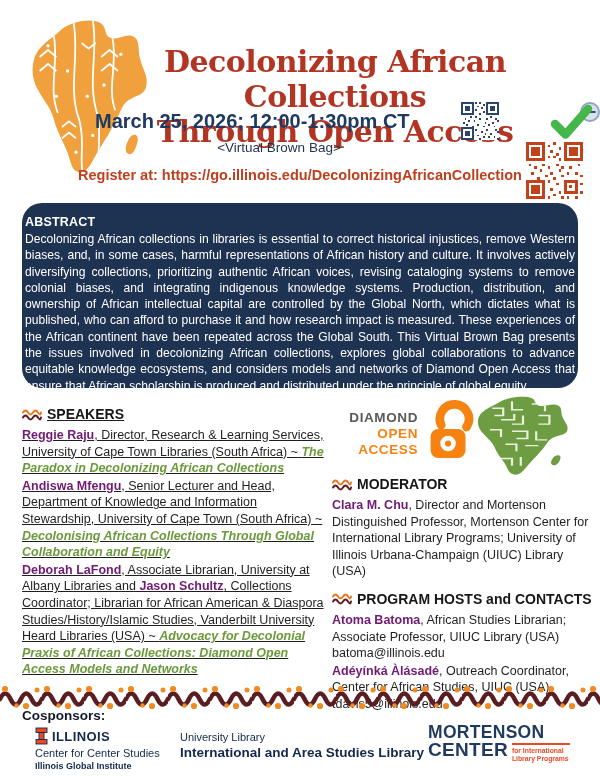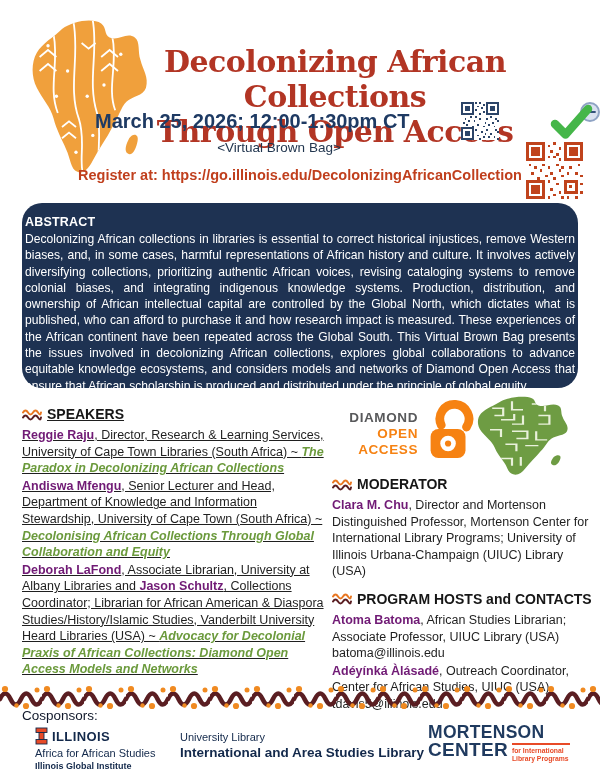--- a/index.html
+++ b/index.html
@@ -42,21 +42,21 @@
   .oa-text{width:86px;text-align:right;font-weight:800;font-size:13.5px;
            line-height:16px;letter-spacing:.6px;margin-top:14px;}
   .oa-diamond{color:#58595B;} .oa-open,.oa-access{color:#F68212;}
   .oa-lock{margin-left:6px;}
   .africa-green{position:absolute;top:394px;left:468px;}
   .mod-head{margin-top:4px;}
   .hosts-head{margin-top:11px;}
 
   
   .divider{position:absolute;top:684px;left:0;}
-  .cosponsors{position:absolute;top:708px;left:22px;font-size:13.5px;font-weight:400;color:#10182B;}
+  .cosponsors{position:absolute;top:708px;left:22px;font-size:13.5px;font-weight:700;color:#10182B;}
   .logo-illinois{position:absolute;top:727px;left:35px;color:#13294B;}
   .il-row{display:flex;align-items:center;gap:4px;}
   .il-word{font-size:13px;font-weight:800;letter-spacing:.4px;}
   .il-unit{font-size:11px;margin-top:2px;}
   .il-inst{font-size:9px;font-weight:700;margin-top:2px;}
   .logo-library{position:absolute;top:731px;left:180px;color:#13294B;}
   .lib-1{font-size:11px;}
   .lib-2{font-size:13.5px;font-weight:700;margin-top:2px;}
   .logo-mortenson{position:absolute;top:723px;left:428px;color:#1F3A5F;}
   .mc-1{font-size:17.5px;font-weight:800;letter-spacing:.3px;line-height:18px;}
@@ -249,21 +249,21 @@
     <div class="il-row">
       <svg width="13" height="18" viewBox="0 0 13 18">
         <g fill="#E84A27" stroke="#13294B" stroke-width="0.9">
           <rect x="1" y="1" width="11" height="4.5"></rect>
           <rect x="4" y="5.5" width="5" height="7"></rect>
           <rect x="1" y="12.5" width="11" height="4.5"></rect>
         </g>
       </svg>
       <span class="il-word">ILLINOIS</span>
     </div>
-    <div class="il-unit">Africa for African Studies</div>
+    <div class="il-unit">Center for Center Studies</div>
     <div class="il-inst">Illinois Global Institute</div>
   </div>
 
   <div class="logo-library">
     <div class="lib-1">University Library</div>
     <div class="lib-2">International and Area Studies Library</div>
   </div>
 
   <div class="logo-mortenson">
     <div class="mc-1">MORTENSON</div>

